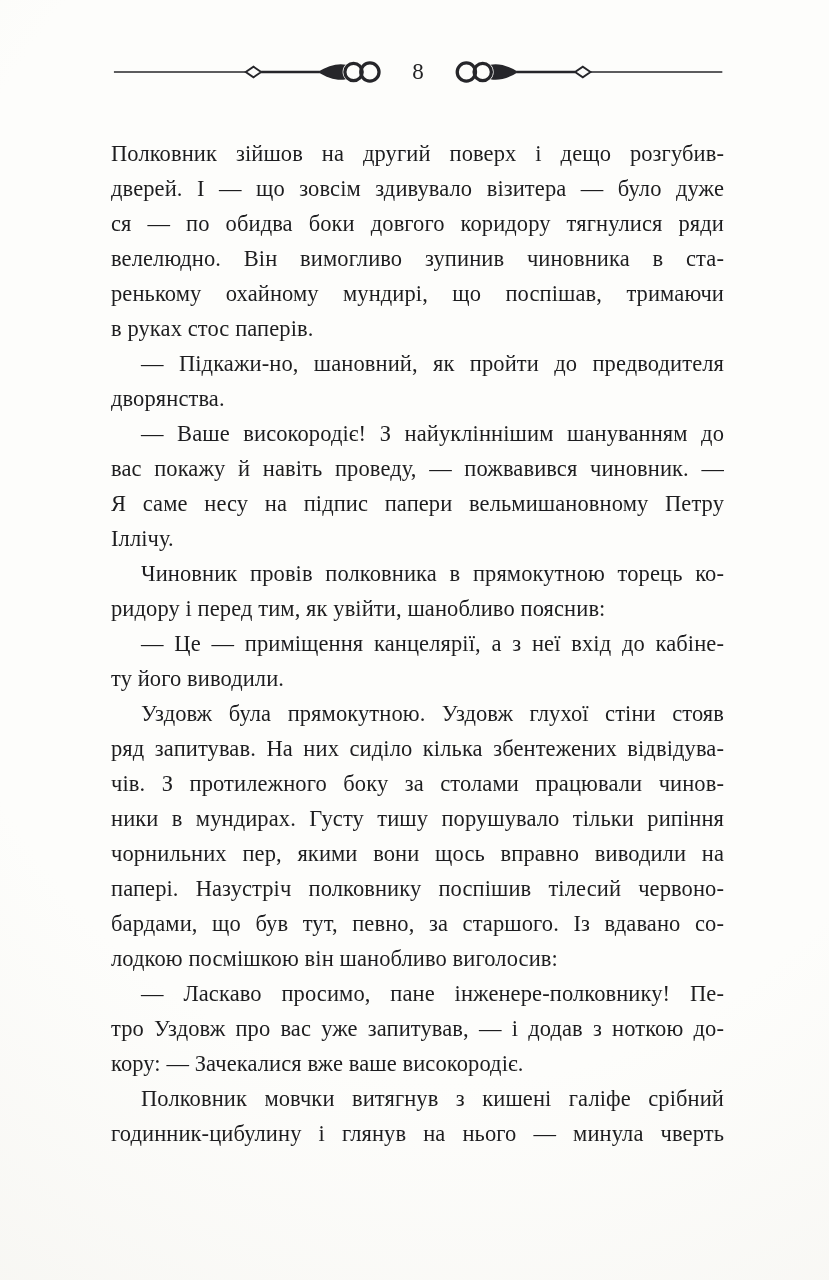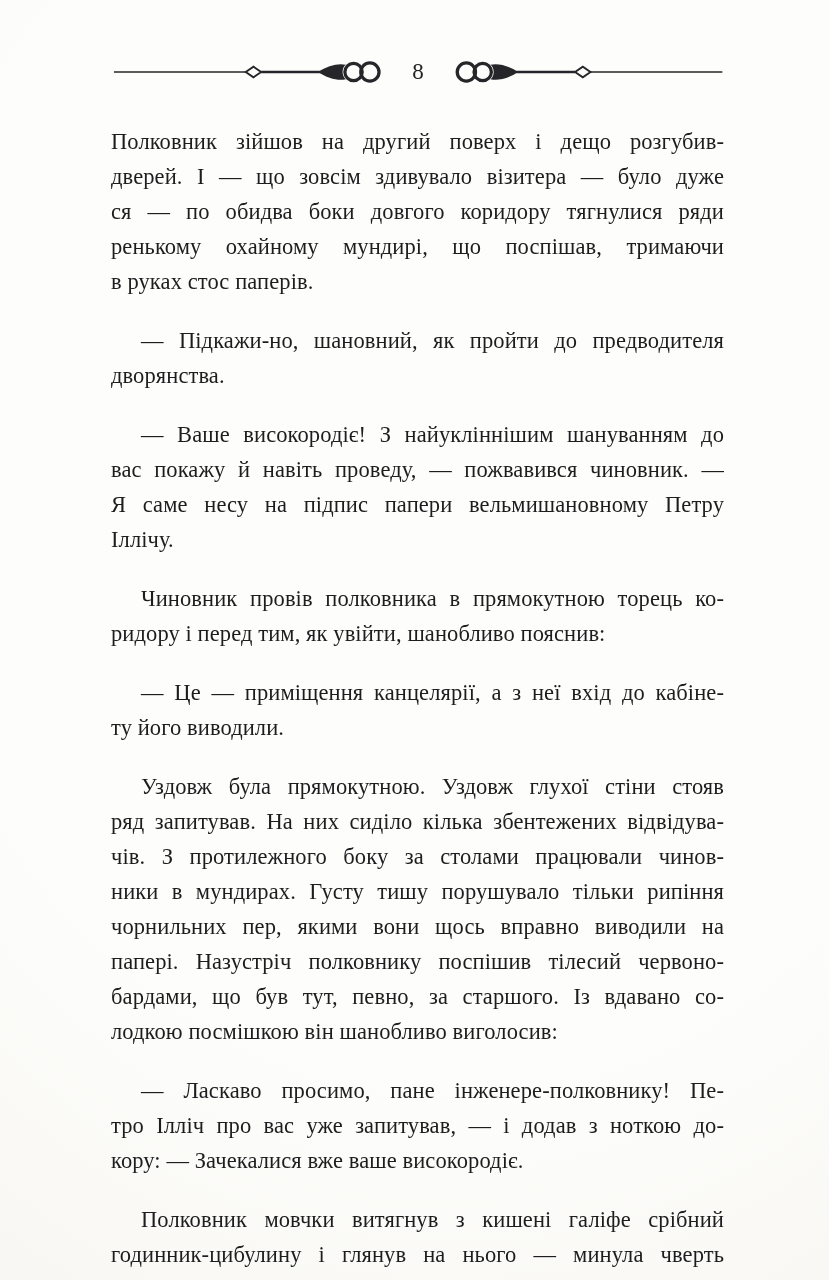--- a/index.html
+++ b/index.html
@@ -37,39 +37,38 @@
   .page-number {
     flex: 0 0 auto;
     margin: 0 26px;
     font-size: 23px;
     line-height: 30px;
     color: #222224;
   }
   .text-block {
     position: absolute;
     left: 111px;
-    top: 124px;
+    top: 136px;
     width: 613px;
   }
   .para { margin: 0; }
   .line {
     font-size: 22.5px;
     line-height: 35px;
     height: 35px;
     overflow: hidden;
     text-align: justify;
     text-align-last: justify;
     letter-spacing: 0.1px;
   }
   .line.last {
     text-align-last: left;
   }
   .para.indent .line:first-child {
     text-indent: 30px;
-    margin-top: 24px;
   }
 </style>
 </head>
 <body>
 
 <div class="page">
 
   <div class="header">
     <svg class="flourish" viewBox="0 0 285 26" preserveAspectRatio="xMidYMid meet" fill="none">
       <line x1="2" y1="13" x2="139" y2="13" stroke="#26262a" stroke-width="1.4"></line>
@@ -90,20 +89,21 @@
         <circle cx="268" cy="13" r="9.5" stroke="#26262a" stroke-width="3.4"></circle>
       </g>
     </svg>
   </div>
 
   <div class="text-block">
       <div class="para">
         <div class="line">Полковник зійшов на другий поверх і дещо розгубив-</div>
         <div class="line">дверей. І — що зовсім здивувало візитера — було дуже</div>
         <div class="line">ся — по обидва боки довгого коридору тягнулися ряди</div>
+        <div class="line">велелюдно. Він вимогливо зупинив чиновника в ста-</div>
         <div class="line">ренькому охайному мундирі, що поспішав, тримаючи</div>
         <div class="line last">в руках стос паперів.</div>
       </div>
       <div class="para indent">
         <div class="line">— Підкажи-но, шановний, як пройти до предводителя</div>
         <div class="line last">дворянства.</div>
       </div>
       <div class="para indent">
         <div class="line">— Ваше високородіє! З найуклiннiшим шануванням до</div>
         <div class="line">вас покажу й навіть проведу, — пожвавився чиновник. —</div>
@@ -123,21 +123,21 @@
         <div class="line">ряд запитував. На них сиділо кілька збентежених відвідува-</div>
         <div class="line">чів. З протилежного боку за столами працювали чинов-</div>
         <div class="line">ники в мундирах. Густу тишу порушувало тільки рипіння</div>
         <div class="line">чорнильних пер, якими вони щось вправно виводили на</div>
         <div class="line">папері. Назустріч полковнику поспішив тілесий червоно-</div>
         <div class="line">бардами, що був тут, певно, за старшого. Із вдавано со-</div>
         <div class="line last">лодкою посмішкою він шанобливо виголосив:</div>
       </div>
       <div class="para indent">
         <div class="line">— Ласкаво просимо, пане інженере-полковнику! Пе-</div>
-        <div class="line">тро Ілліч про вас уже запитував, — і додав з ноткою до-</div>
+        <div class="line">тро Уздовж про вас уже запитував, — і додав з ноткою до-</div>
         <div class="line last">кору: — Зачекалися вже ваше високородіє.</div>
       </div>
       <div class="para indent">
         <div class="line">Полковник мовчки витягнув з кишені галіфе срібний</div>
         <div class="line">годинник-цибулину і глянув на нього — минула чверть</div>
       </div>
     </div>
 
 </div>
 

